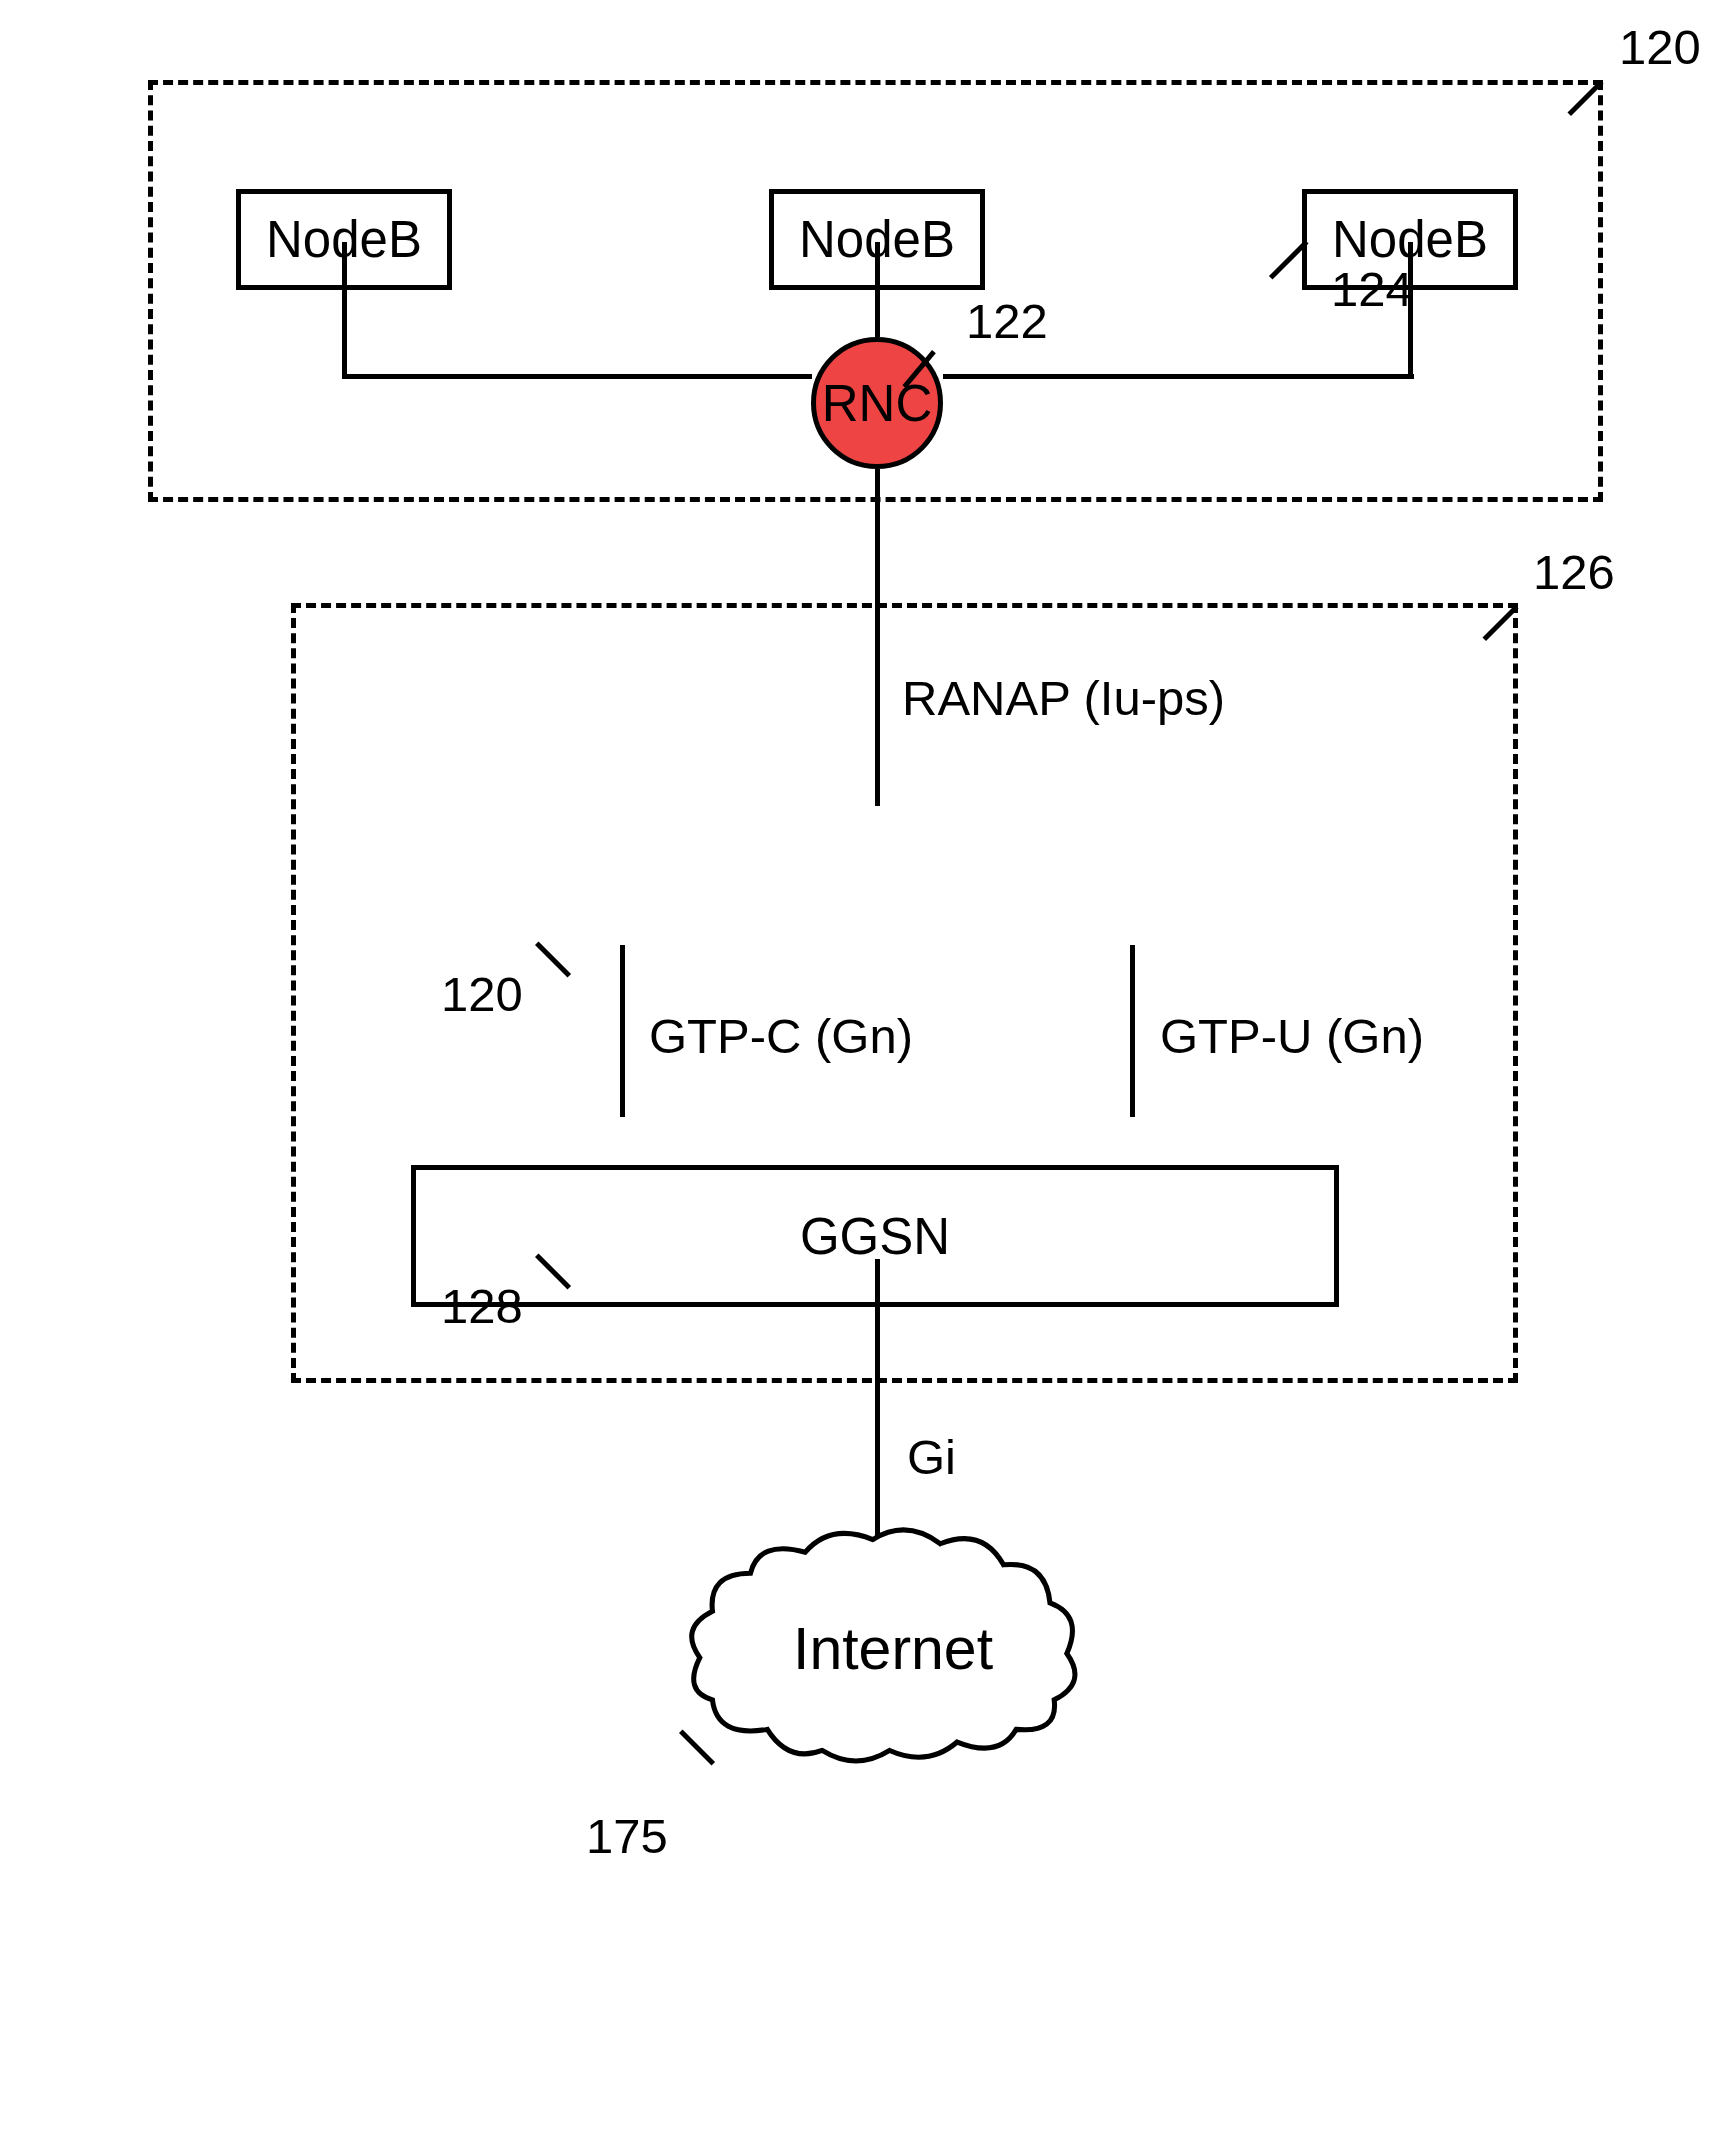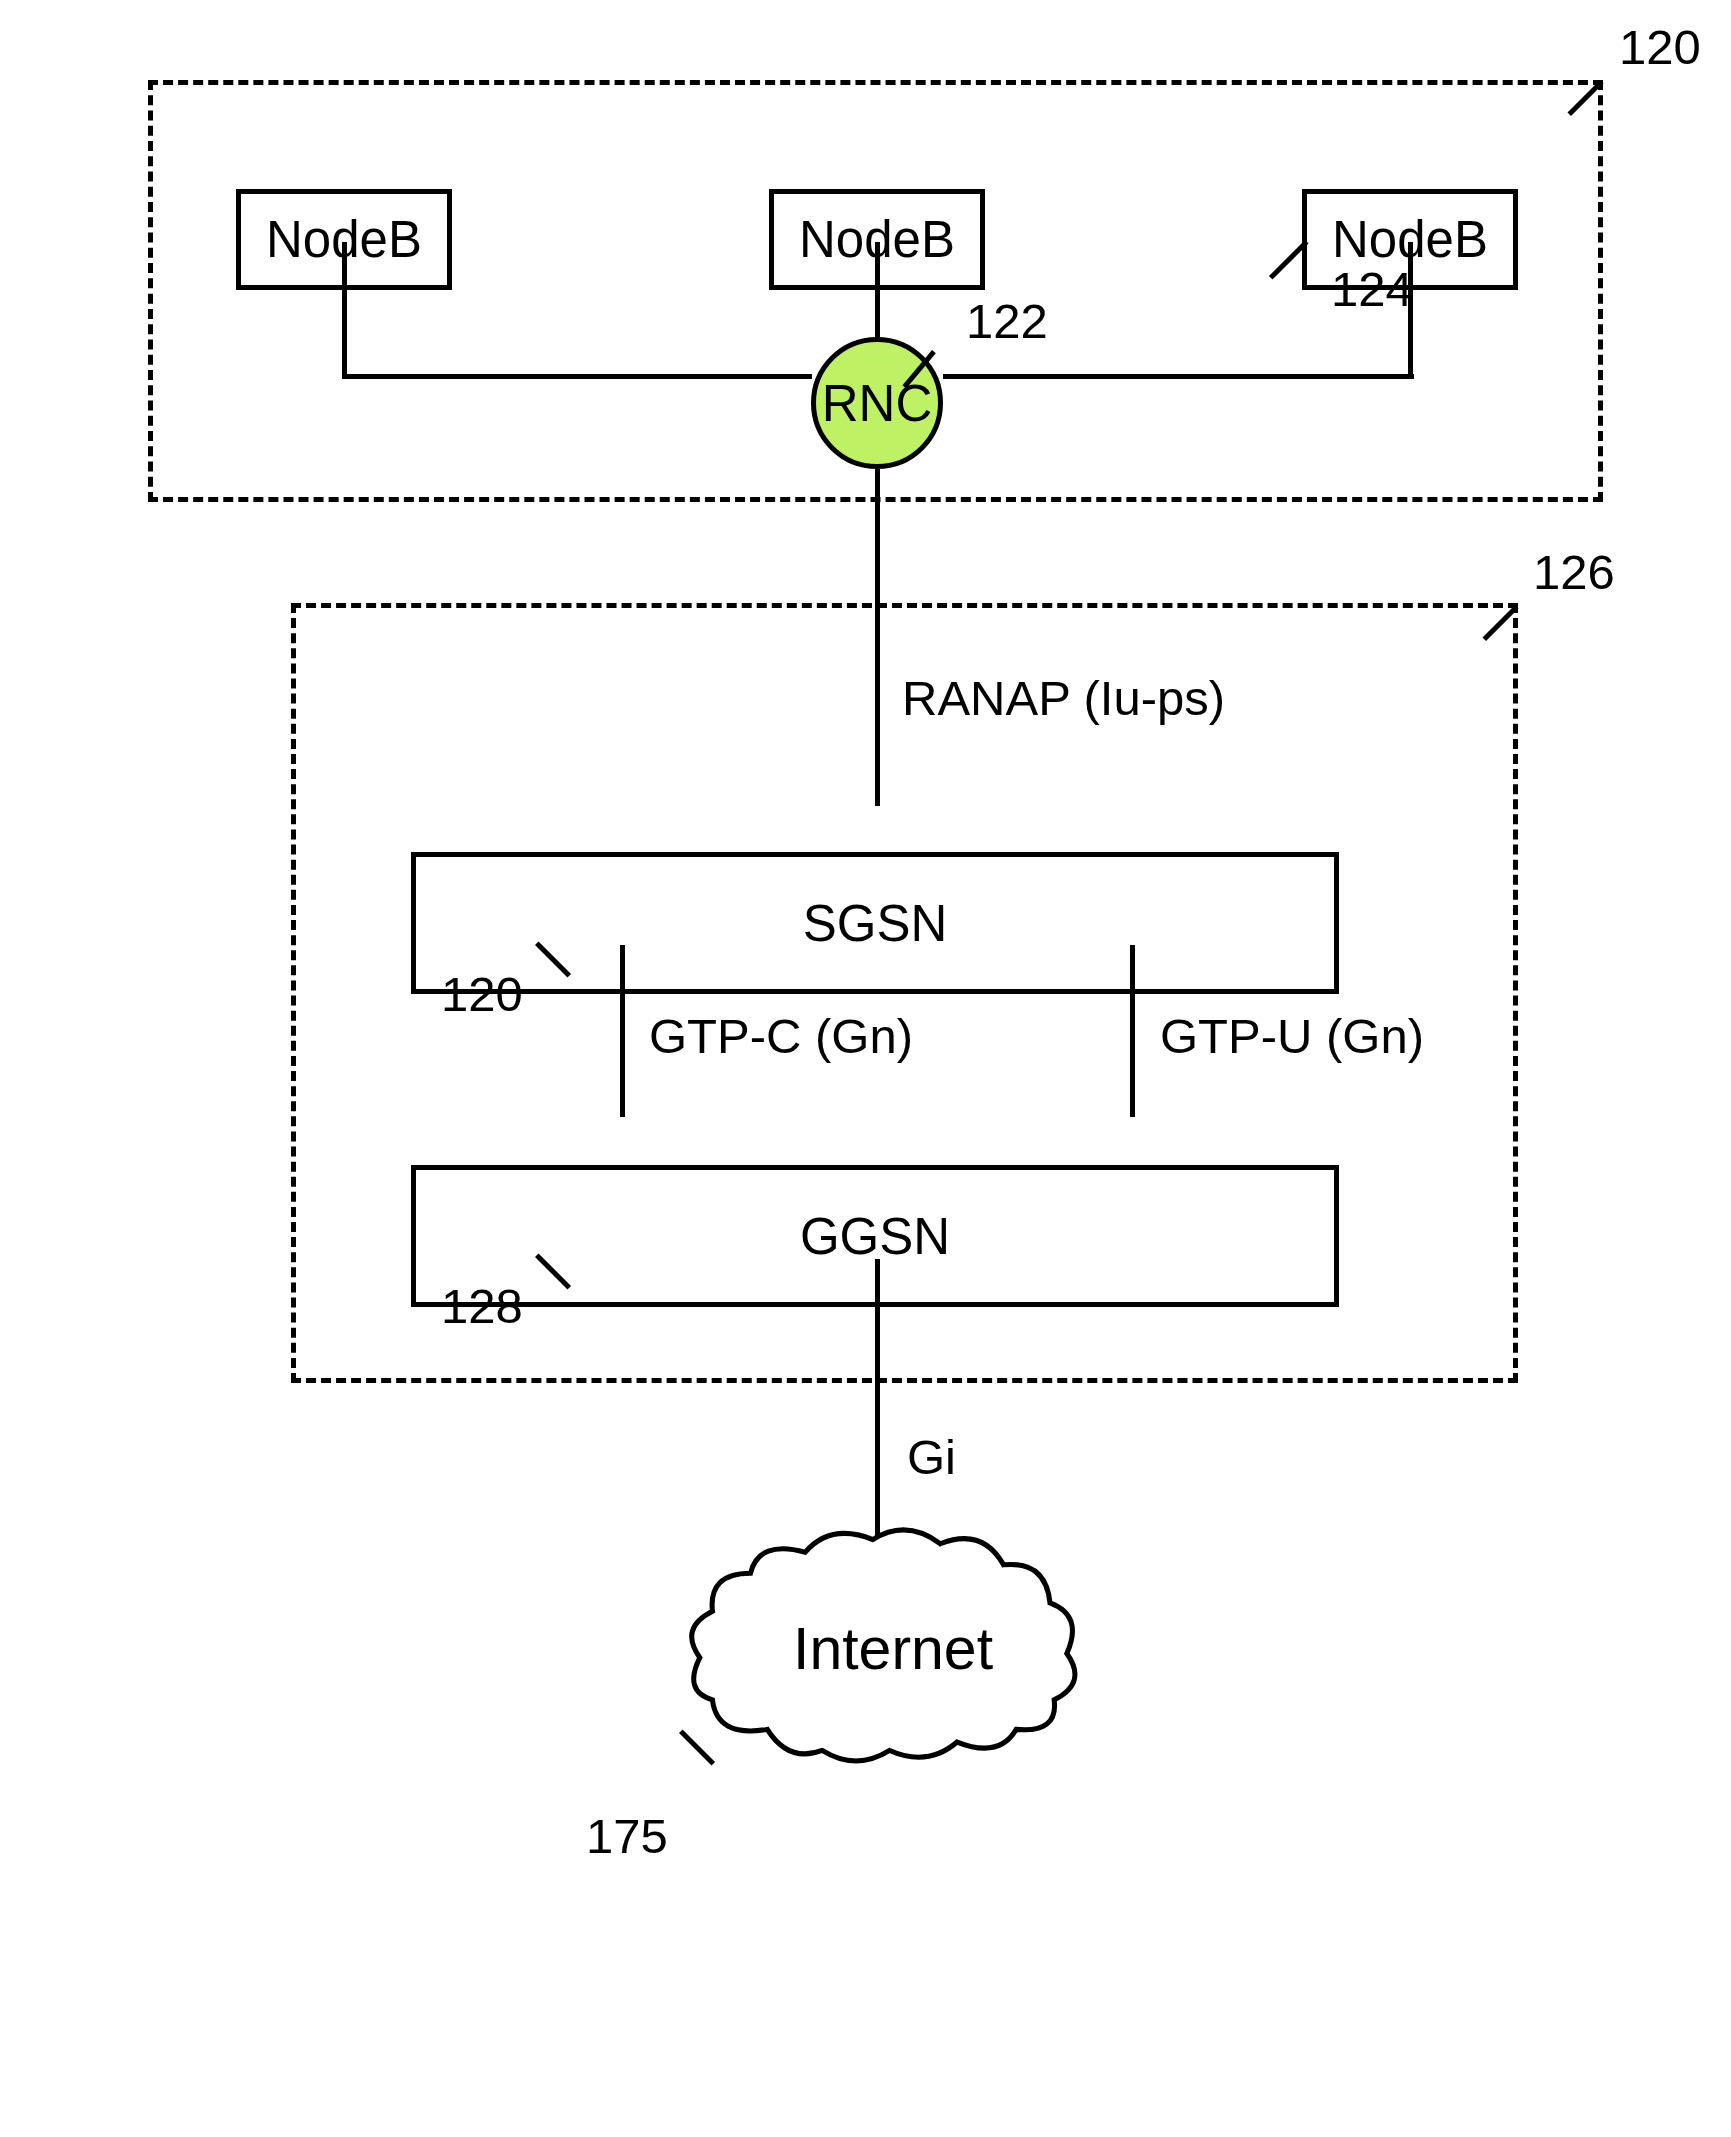--- a/index.html
+++ b/index.html
@@ -25,21 +25,21 @@
     background: #fff;
     display: flex;
     align-items: center;
     justify-content: center;
     margin-top: 48px;
   }
   .circle {
     position: absolute;
     border: 5px solid #000;
     border-radius: 50%;
-    background: #bef264;
+    background: #ef4444;
     display: flex;
     align-items: center;
     justify-content: center;
     box-sizing: border-box;
   }
   .label {
     position: absolute;
     font-size: 49px;
     color: #000;
     white-space: nowrap;
@@ -114,23 +114,20 @@
 
   <div class="line-v" style="left:875px; top:469px; height:337px;"></div>
 
   <div class="dashed-box" style="left:291px; top:603px; width:1227px; height:780px;"></div>
 
   <div class="label" style="left:1533px; top:544px;">126</div>
   <div class="lead" style="left:1515px; top:605px; height:46px; transform: rotate(45deg);"></div>
 
   <div class="label" style="left:902px; top:670px;">RANAP (Iu-ps)</div>
 
-  <div class="solid-box" style="left:411px; top:804px; width:928px; height:142px;">
-    <span class="box-label">SGSN</span>
-  </div>
 
   <div class="label" style="left:441px; top:966px;">120</div>
   <div class="lead" style="left:535px; top:945px; height:46px; transform: rotate(-45deg);"></div>
 
   <div class="line-v" style="left:620px; top:945px; height:172px;"></div>
   <div class="line-v" style="left:1130px; top:945px; height:172px;"></div>
 
   <div class="label" style="left:649px; top:1008px;">GTP-C (Gn)</div>
   <div class="label" style="left:1160px; top:1008px;">GTP-U (Gn)</div>
 

